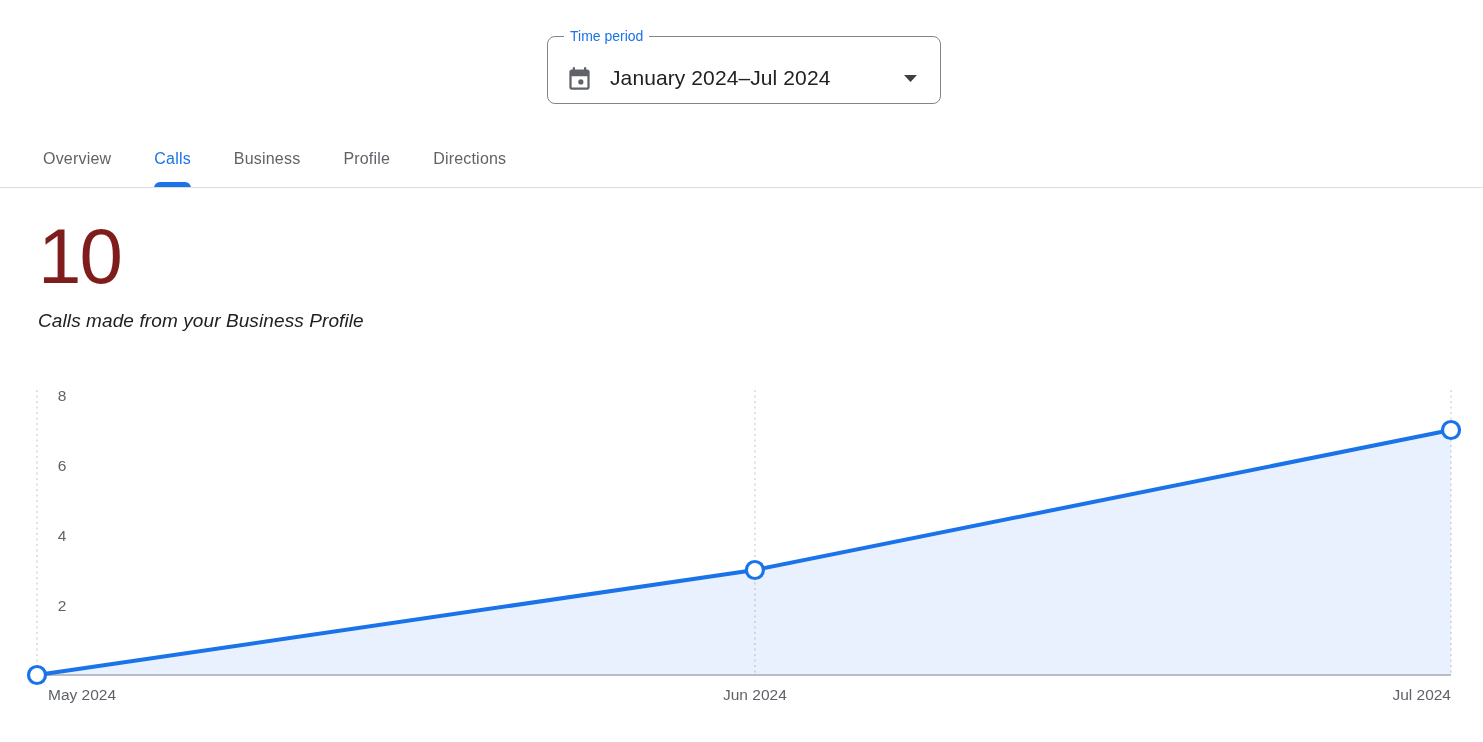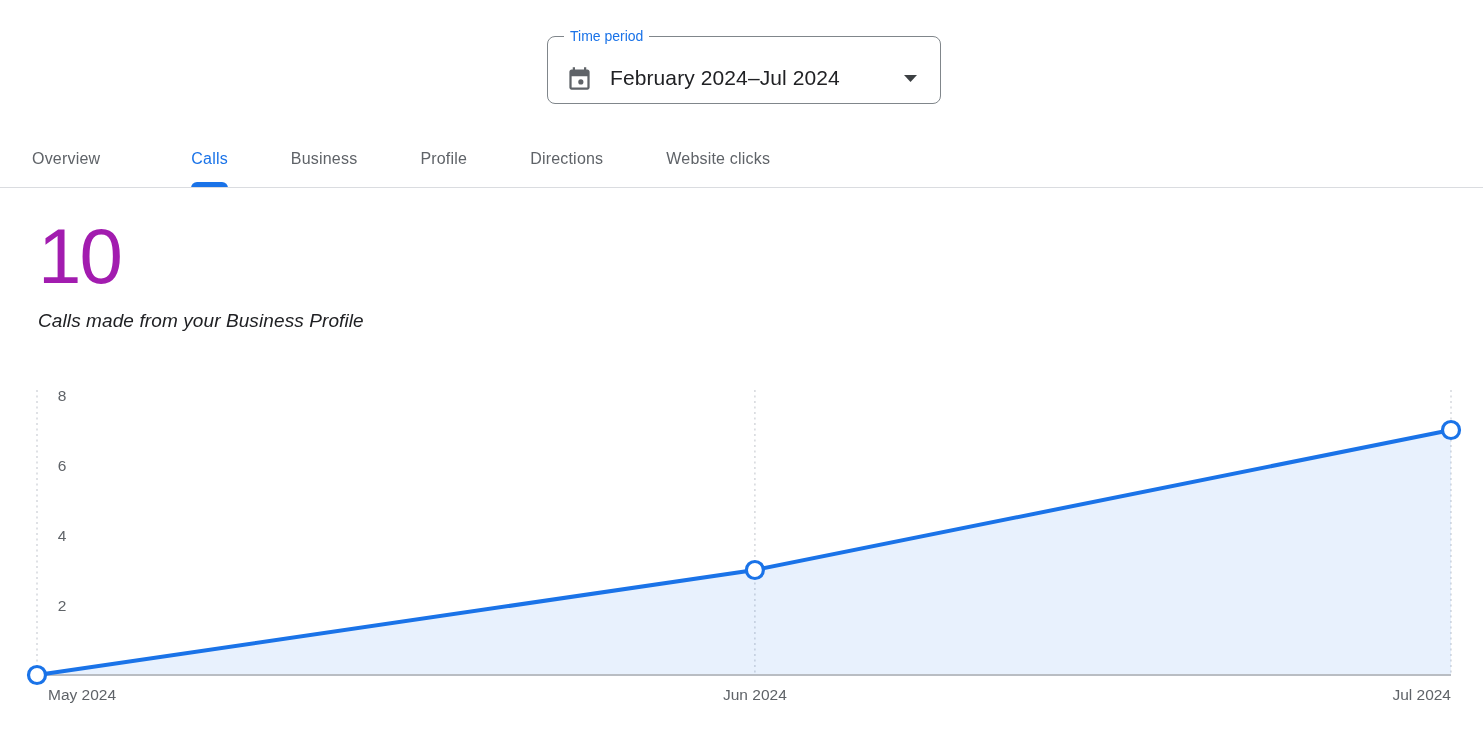--- a/index.html
+++ b/index.html
@@ -49,39 +49,39 @@
     margin-left: 17px;
     flex: 1 1 auto;
     letter-spacing: 0.1px;
   }
   .caret-icon { width: 15px; height: 9px; flex: 0 0 auto; }
 
   
   .tabs {
     position: absolute;
     top: 130px;
-    left: 32px;
+    left: 43px;
     height: 58px;
     display: flex;
     align-items: center;
-    gap: 63px;
+    gap: 43px;
   }
   .tab {
     position: relative;
     height: 100%;
     display: flex;
     align-items: center;
     font-size: 16px;
     font-weight: 500;
     letter-spacing: 0.2px;
     color: #5f6368;
     cursor: pointer;
     white-space: nowrap;
   }
-  .tab.active { color: #1a73e8; margin-left: 28px; }
+  .tab.active { color: #1a73e8; }
   .tab .indicator {
     display: none;
     position: absolute;
     bottom: 0;
     left: 0;
     right: 0;
     height: 6px;
     background: #1a73e8;
     border-radius: 6px 6px 0 0;
   }
@@ -97,21 +97,21 @@
   }
 
   
   .metric-value {
     position: absolute;
     top: 217px;
     left: 38px;
     font-size: 78px;
     line-height: 1;
     letter-spacing: -2px;
-    color: #a21caf;
+    color: #7f1d1d;
     font-weight: 400;
   }
   .metric-caption {
     position: absolute;
     top: 310px;
     left: 38px;
     font-size: 19px;
     color: #202124;
     letter-spacing: 0.1px;
     font-style: italic;
@@ -136,21 +136,21 @@
 <body>
 
 <div class="page">
 
   <div class="time-period">
     <span class="time-period-label">Time period</span>
     <svg class="calendar-icon" viewBox="0 0 24 24">
       <path fill="#5f6368" d="M19 4h-1V2h-2v2H8V2H6v2H5c-1.1 0-2 .9-2 2v14c0 1.1.9 2 2 2h14c1.1 0 2-.9 2-2V6c0-1.1-.9-2-2-2zm0 16H5V10h14v10z"></path>
       <circle fill="#5f6368" cx="13.2" cy="15" r="2.3"></circle>
     </svg>
-    <span class="time-period-value">February 2024–Jul 2024</span>
+    <span class="time-period-value">January 2024–Jul 2024</span>
     <svg class="caret-icon" viewBox="0 0 15 9">
       <path fill="#3c4043" d="M1 1 L7.5 8 L14 1 Z"></path>
     </svg>
   </div>
 
   <nav class="tabs" id="tabs">
       <div class="tab">
         <span>Overview</span>
       </div>
       <div class="tab active">
@@ -158,23 +158,20 @@
         <span class="indicator"></span>
       </div>
       <div class="tab">
         <span>Business</span>
       </div>
       <div class="tab">
         <span>Profile</span>
       </div>
       <div class="tab">
         <span>Directions</span>
-      </div>
-      <div class="tab">
-        <span>Website clicks</span>
       </div>
     </nav>
   <div class="divider"></div>
 
   <div class="metric-value">10</div>
   <div class="metric-caption">Calls made from your Business Profile</div>
 
   <div class="chart" id="chart">
       <svg width="1483" height="340" viewBox="0 0 1483 340">
         <line x1="37" y1="15" x2="37" y2="300" stroke="#d2d5da" stroke-width="1.4" stroke-dasharray="2 3.5"></line>

